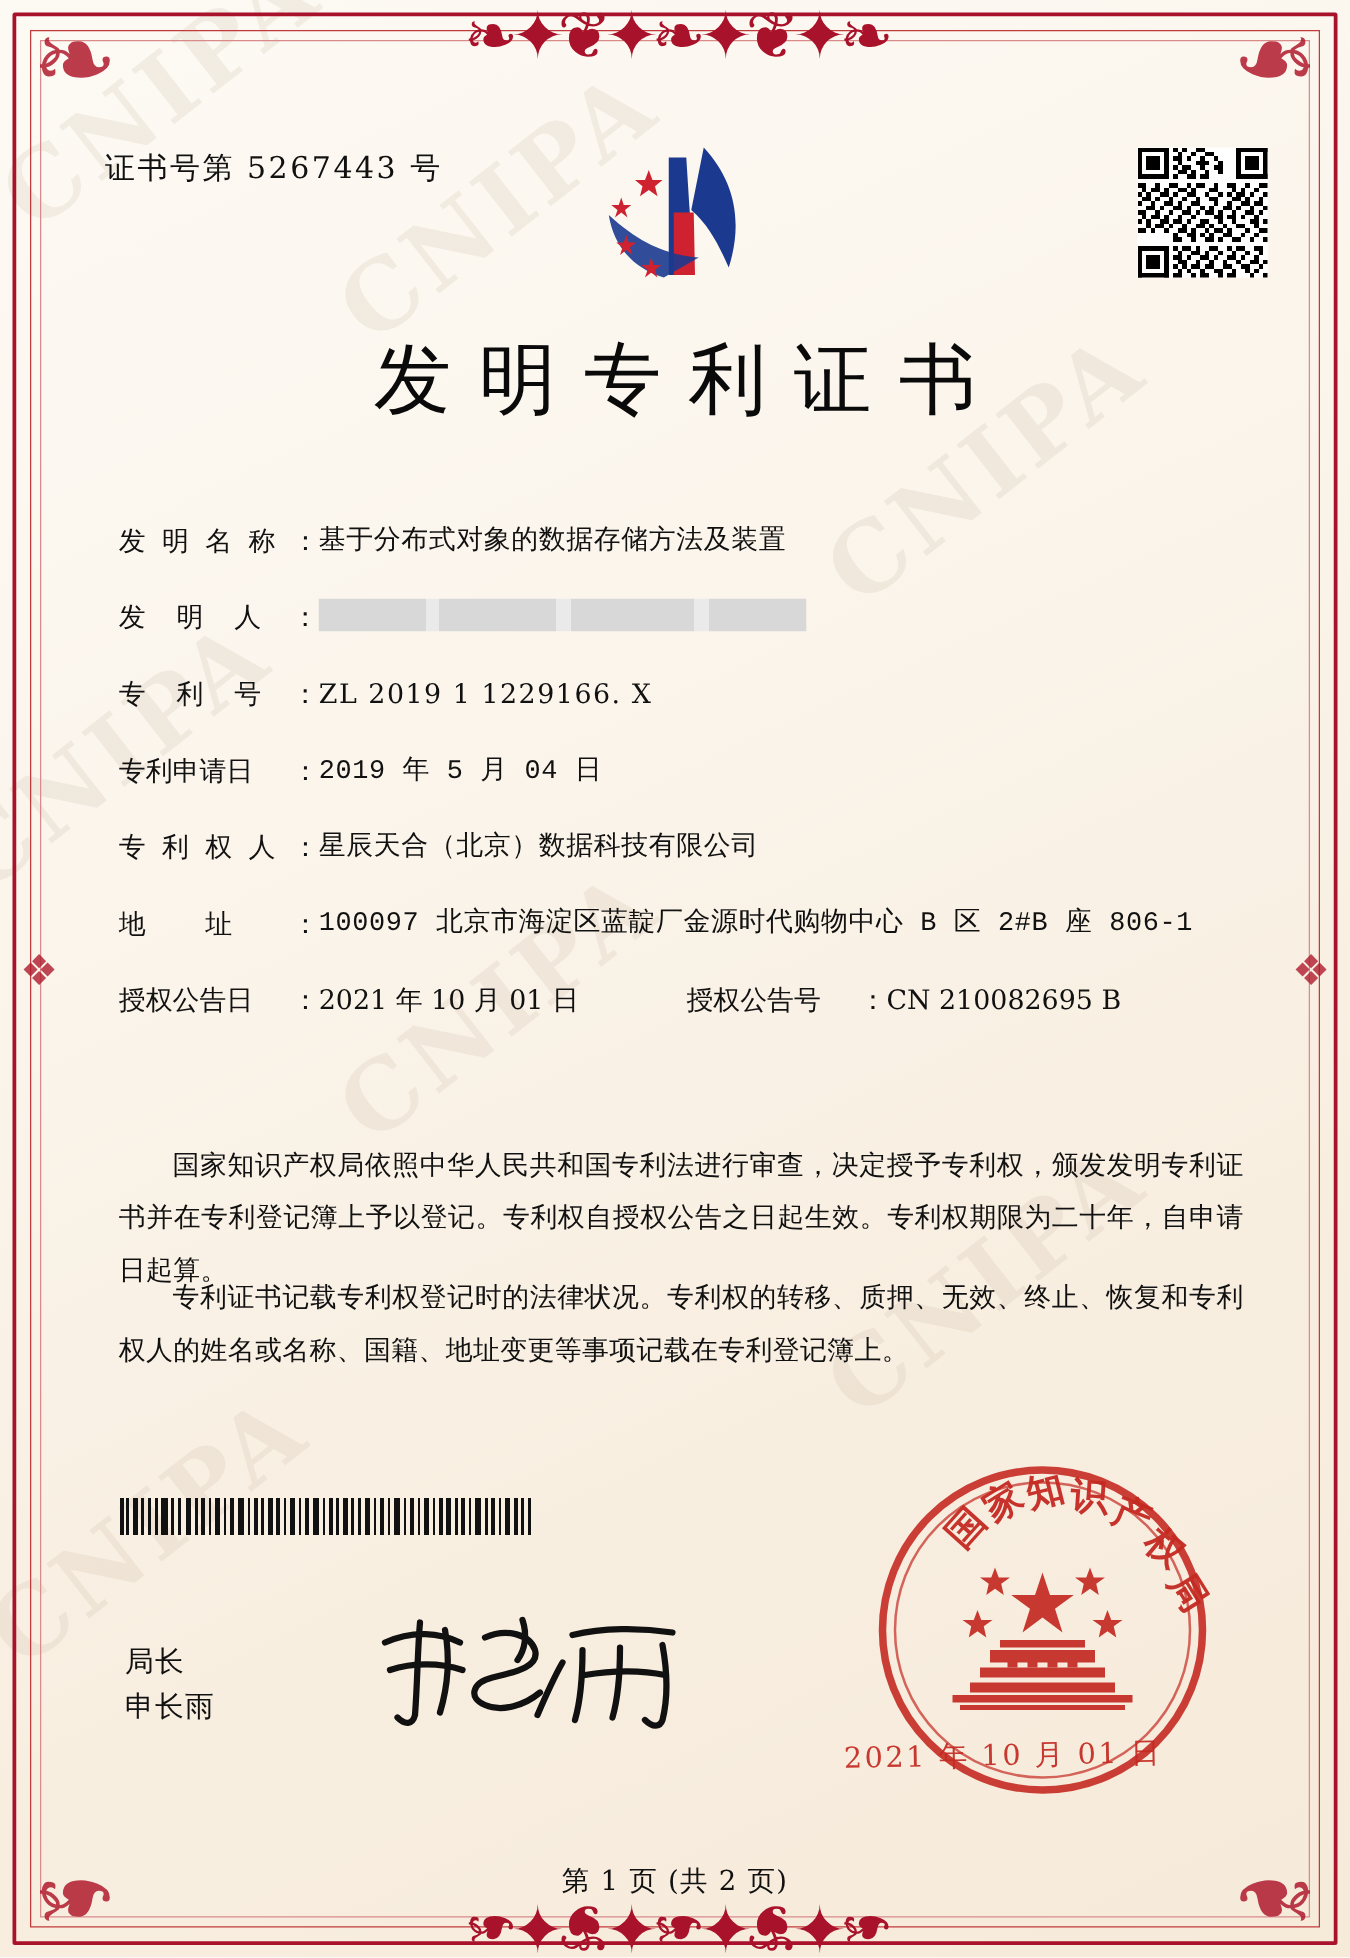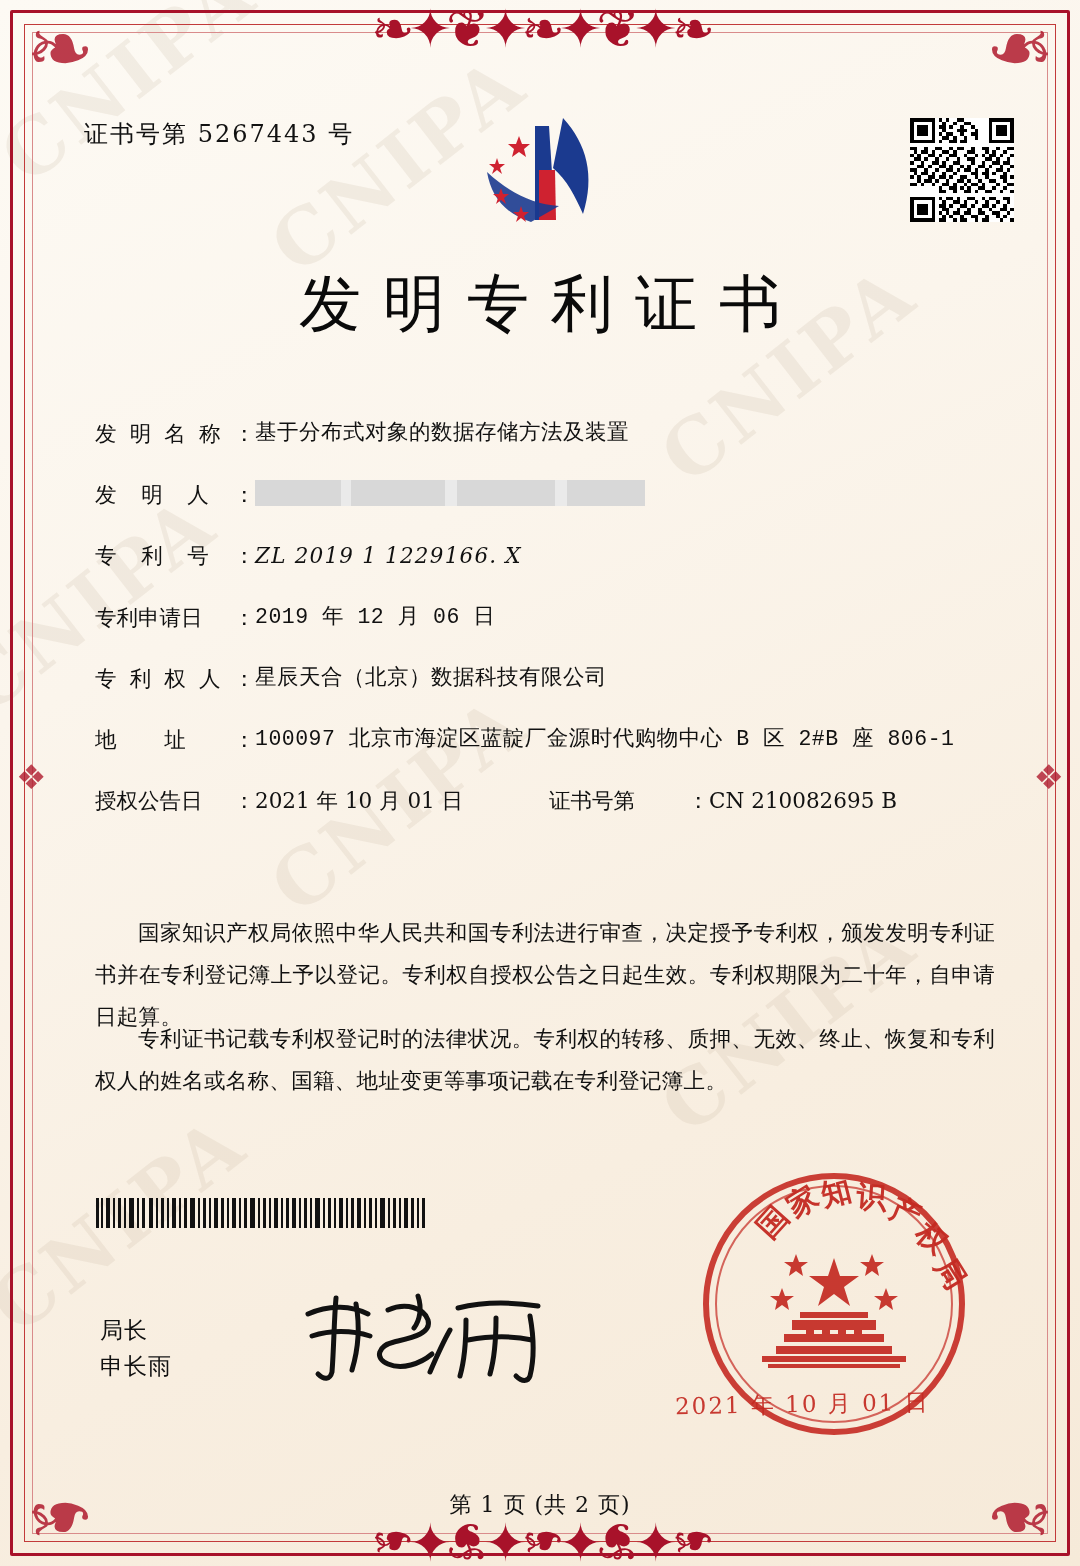--- a/index.html
+++ b/index.html
@@ -170,21 +170,21 @@
     display: flex;
     justify-content: space-between;
   }
   .lbl span { display: inline-block; }
   .lbl.tight { letter-spacing: 0; }
   .val {
     flex: 1;
     letter-spacing: .5px;
     font-family: Liberation Mono, monospace;
   }
-  .val.mono { font-family: "DejaVu Serif", serif; letter-spacing: 1.2px; font-style: italic; }
+  .val.mono { font-family: "DejaVu Serif", serif; letter-spacing: 1.2px; }
   .redacted {
     display: inline-block;
     width: 390px;
     height: 26px;
     background: linear-gradient(90deg,
       #d8d8d8 0 86px, #eaeaea 86px 96px,
       #d8d8d8 96px 190px, #eaeaea 190px 202px,
       #d8d8d8 202px 300px, #eaeaea 300px 312px,
       #d8d8d8 312px 390px);
     vertical-align: -6px;
@@ -564,21 +564,21 @@
         <span>：</span>
       </div>
       <div class="val mono">ZL 2019 1 1229166. X</div>
     </div>
 
     <div class="row">
       <div class="lbl tight">
         <span>专利申请日</span>
         <span>：</span>
       </div>
-      <div class="val">2019 年 12 月 06 日</div>
+      <div class="val">2019 年 5 月 04 日</div>
     </div>
 
     <div class="row">
       <div class="lbl">
         <span>专</span>
         <span>利</span>
         <span>权</span>
         <span>人</span>
         <span>：</span>
       </div>
@@ -595,21 +595,21 @@
     </div>
 
     <div class="row two-col">
       <div class="lbl tight">
         <span>授权公告日</span>
         <span>：</span>
       </div>
       <div>2021 年 10 月 01 日</div>
       <div class="col2">
         <div class="lbl2">
-          <span>证书号第</span>
+          <span>授权公告号</span>
           <span>：</span>
         </div>
         <div>CN 210082695 B</div>
       </div>
     </div>
 
   </div>
 
   <div class="para p1">国家知识产权局依照中华人民共和国专利法进行审查，决定授予专利权，颁发发明专利证书并在专利登记簿上予以登记。专利权自授权公告之日起生效。专利权期限为二十年，自申请日起算。</div>
   <div class="para p2">专利证书记载专利权登记时的法律状况。专利权的转移、质押、无效、终止、恢复和专利权人的姓名或名称、国籍、地址变更等事项记载在专利登记簿上。</div>

